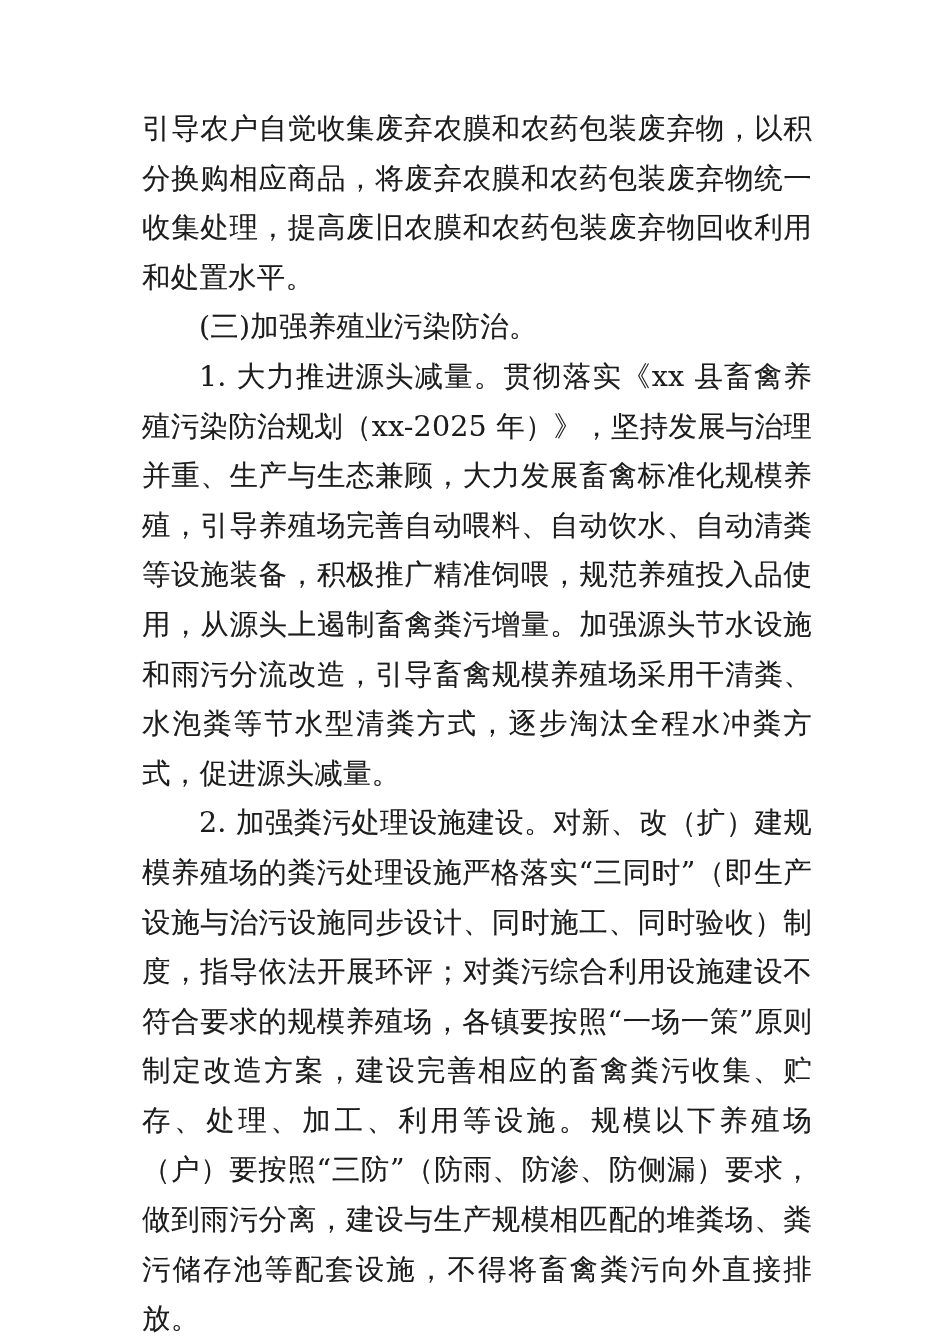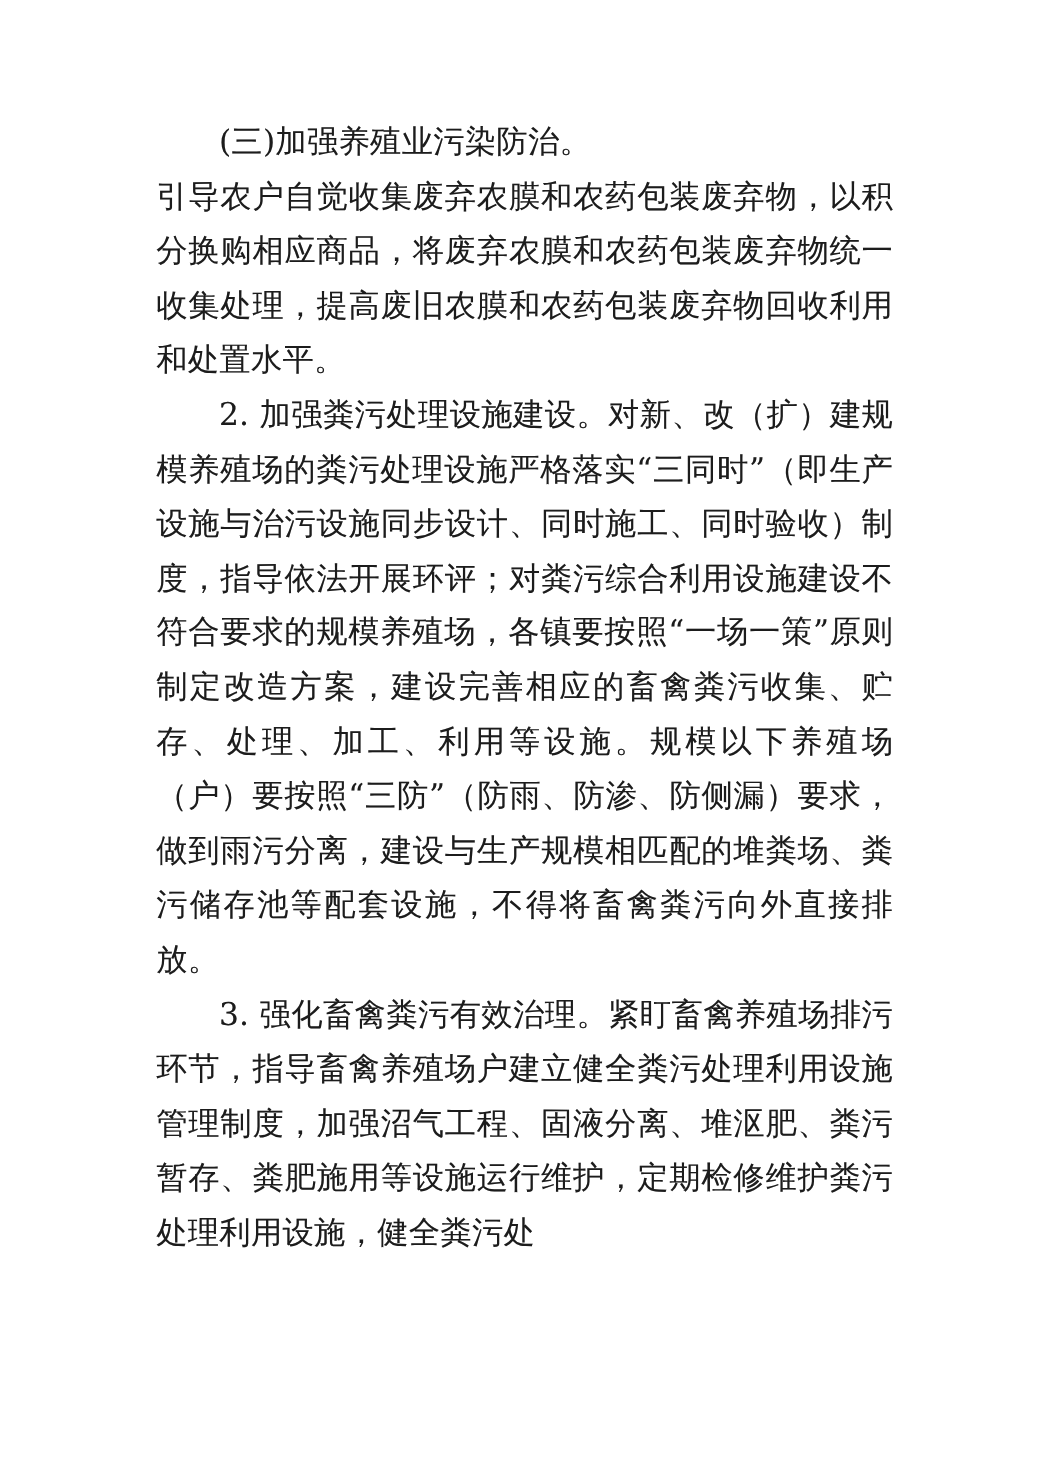--- a/index.html
+++ b/index.html
@@ -49,23 +49,24 @@
   .para {
     text-shadow: 0 0 0.4px rgba(40,40,40,0.35);
   }
 </style>
 </head>
 <body>
 
 <div class="page">
   <div class="text-column">
 
+    <p class="para">引导农户自觉收集废弃农膜和农药包装废弃物，以积分换购相应商品，将废弃农膜和农药包装废弃物统一收集处理，提高废旧农膜和农药包装废弃物回收利用和处置水平。</p>
+
     <p class="para indent">(三)加强养殖业污染防治。</p>
 
-    <p class="para">引导农户自觉收集废弃农膜和农药包装废弃物，以积分换购相应商品，将废弃农膜和农药包装废弃物统一收集处理，提高废旧农膜和农药包装废弃物回收利用和处置水平。</p>
-
+    <p class="para indent">1. 大力推进源头减量。贯彻落实《xx 县畜禽养殖污染防治规划（xx-2025 年）》，坚持发展与治理并重、生产与生态兼顾，大力发展畜禽标准化规模养殖，引导养殖场完善自动喂料、自动饮水、自动清粪等设施装备，积极推广精准饲喂，规范养殖投入品使用，从源头上遏制畜禽粪污增量。加强源头节水设施和雨污分流改造，引导畜禽规模养殖场采用干清粪、水泡粪等节水型清粪方式，逐步淘汰全程水冲粪方式，促进源头减量。</p>
 
     <p class="para indent">2. 加强粪污处理设施建设。对新、改（扩）建规模养殖场的粪污处理设施严格落实“三同时”（即生产设施与治污设施同步设计、同时施工、同时验收）制度，指导依法开展环评；对粪污综合利用设施建设不符合要求的规模养殖场，各镇要按照“一场一策”原则制定改造方案，建设完善相应的畜禽粪污收集、贮存、处理、加工、利用等设施。规模以下养殖场（户）要按照“三防”（防雨、防渗、防侧漏）要求，做到雨污分离，建设与生产规模相匹配的堆粪场、粪污储存池等配套设施，不得将畜禽粪污向外直接排放。</p>
 
     <p class="para indent">3. 强化畜禽粪污有效治理。紧盯畜禽养殖场排污环节，指导畜禽养殖场户建立健全粪污处理利用设施管理制度，加强沼气工程、固液分离、堆沤肥、粪污暂存、粪肥施用等设施运行维护，定期检修维护粪污处理利用设施，健全粪污处</p>
 
   </div>
 </div>
 
 </body></html>

